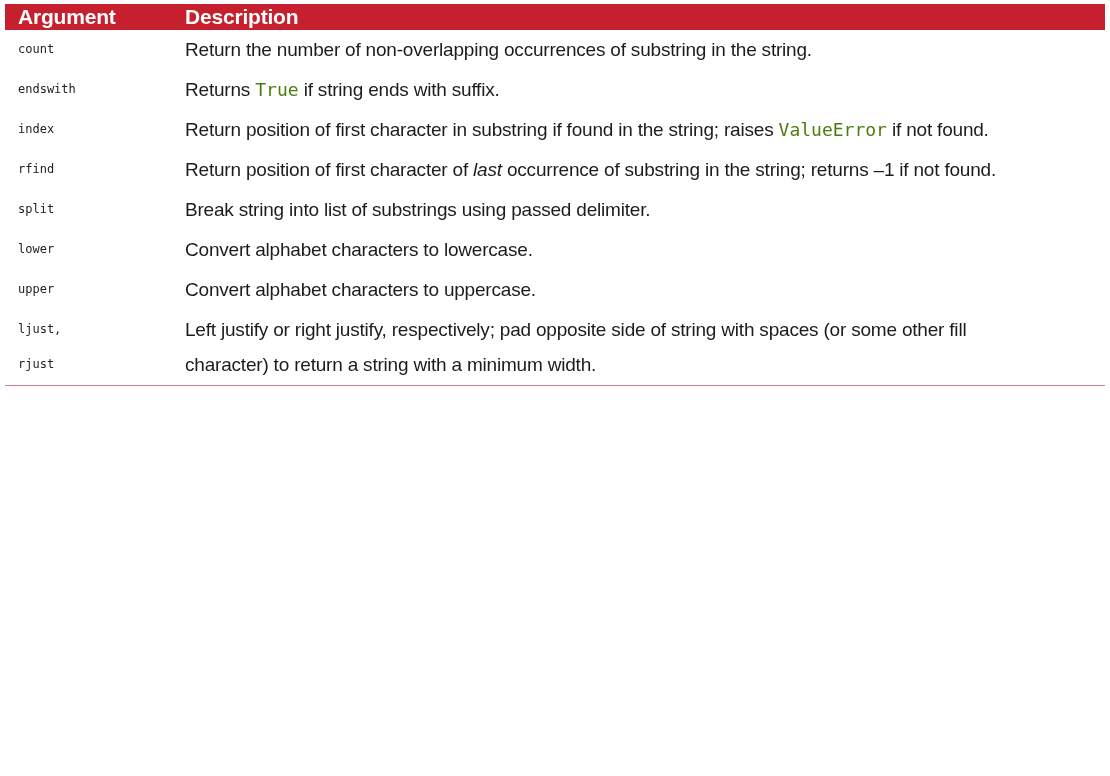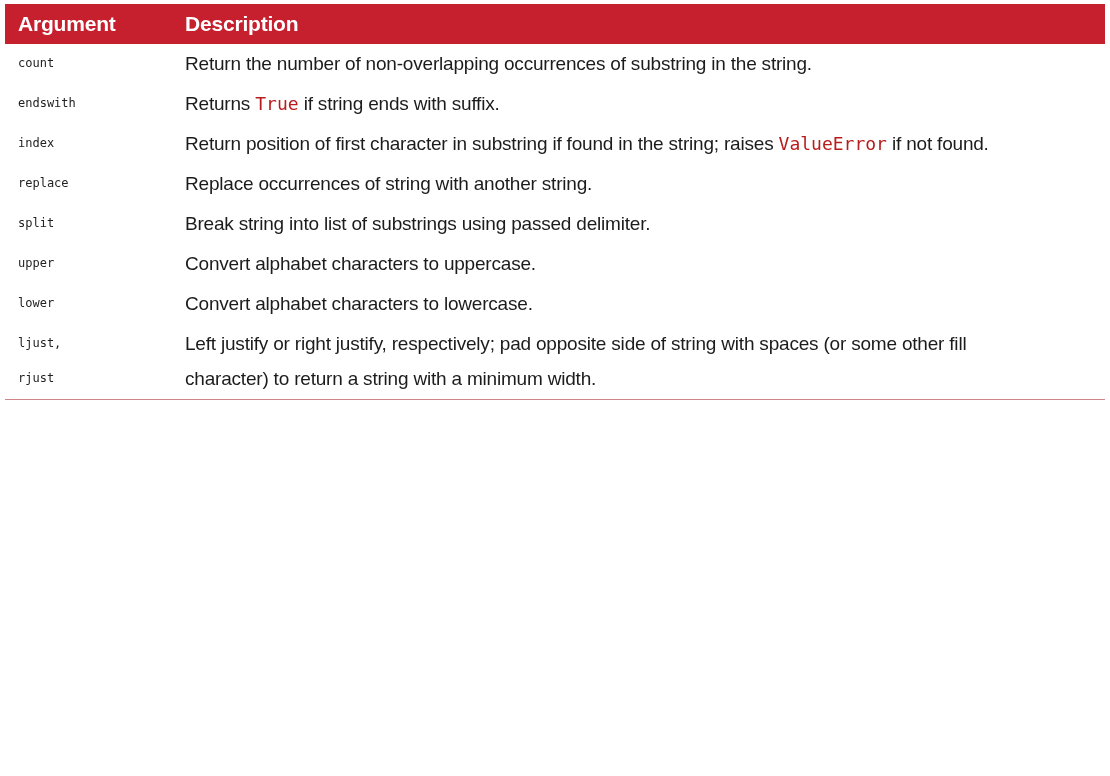--- a/index.html
+++ b/index.html
@@ -22,21 +22,21 @@
     width: 1100px;
     margin: 0 5px;
     border-bottom: 1.5px solid #cf8489;
   }
   thead th {
     background: #C6202E;
     color: #ffffff;
     text-align: left;
     font-size: 21px;
     font-weight: bold;
-    height: 40px;
+    height: 26px;
     padding: 0;
     letter-spacing: -0.2px;
   }
   th.col-arg { width: 180px; }
   th.col-arg .th-inner { padding-left: 13px; }
   th.col-desc .th-inner { padding-left: 0; }
   tbody td {
     vertical-align: top;
     padding: 2px 0 3px 0;
     line-height: 35px;
@@ -52,21 +52,21 @@
   td.desc {
     font-size: 19px;
     letter-spacing: -0.2px;
     padding-right: 60px;
     margin-left: 11px;
   }
   td.desc code {
     font-family: "DejaVu Sans Mono", monospace;
     font-size: 18px;
     letter-spacing: 0;
-    color: #b91c1c;
+    color: #4d7c0f;
   }
   td.desc em {
     font-style: italic;
   }
 </style>
 </head>
 <body>
 
 <table class="ref-table">
   <thead>
@@ -86,34 +86,34 @@
       </tr>
       <tr>
         <td class="arg">endswith</td>
         <td class="desc"><span>Returns </span><code>True</code><span> if string ends with suffix.</span></td>
       </tr>
       <tr>
         <td class="arg">index</td>
         <td class="desc"><span>Return position of first character in substring if found in the string; raises </span><code>ValueError</code><span> if not found.</span></td>
       </tr>
       <tr>
-        <td class="arg">replace</td>
-        <td class="desc"><span>Replace occurrences of string with another string.</span></td>
+        <td class="arg">rfind</td>
+        <td class="desc"><span>Return position of first character of </span><em>last</em><span> occurrence of substring in the string; returns –1 if not found.</span></td>
       </tr>
       <tr>
         <td class="arg">split</td>
         <td class="desc"><span>Break string into list of substrings using passed delimiter.</span></td>
       </tr>
       <tr>
+        <td class="arg">lower</td>
+        <td class="desc"><span>Convert alphabet characters to lowercase.</span></td>
+      </tr>
+      <tr>
         <td class="arg">upper</td>
         <td class="desc"><span>Convert alphabet characters to uppercase.</span></td>
-      </tr>
-      <tr>
-        <td class="arg">lower</td>
-        <td class="desc"><span>Convert alphabet characters to lowercase.</span></td>
       </tr>
       <tr>
         <td class="arg">ljust,
 rjust</td>
         <td class="desc"><span>Left justify or right justify, respectively; pad opposite side of string with spaces (or some other fill character) to return a string with a minimum width.</span></td>
       </tr>
     </tbody>
 </table>
 
 </body></html>

